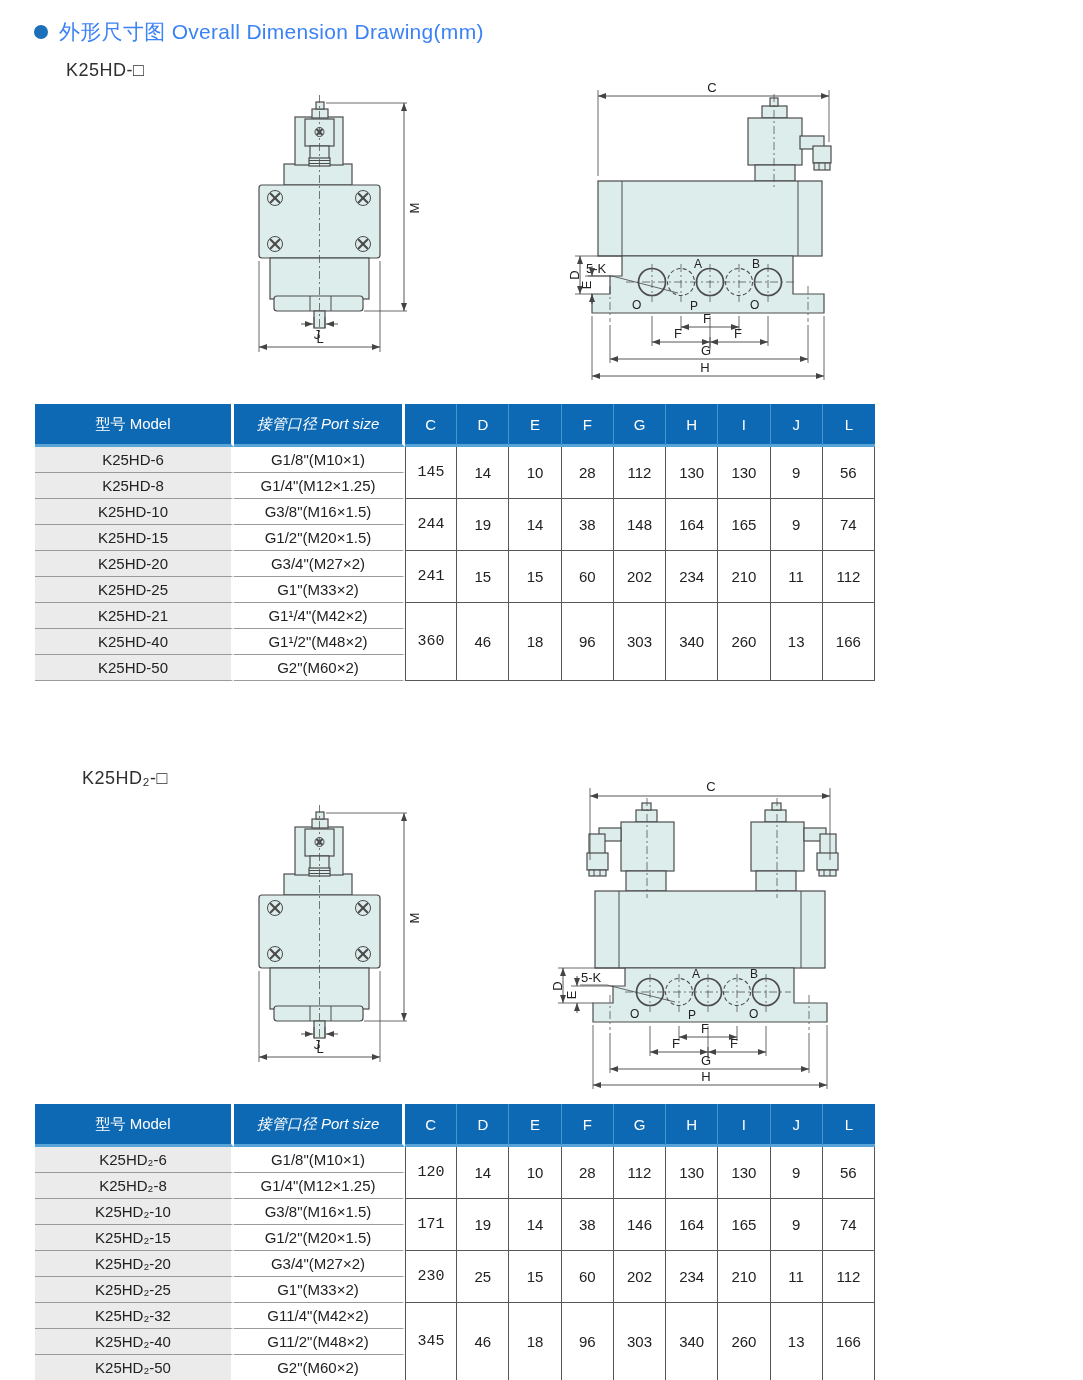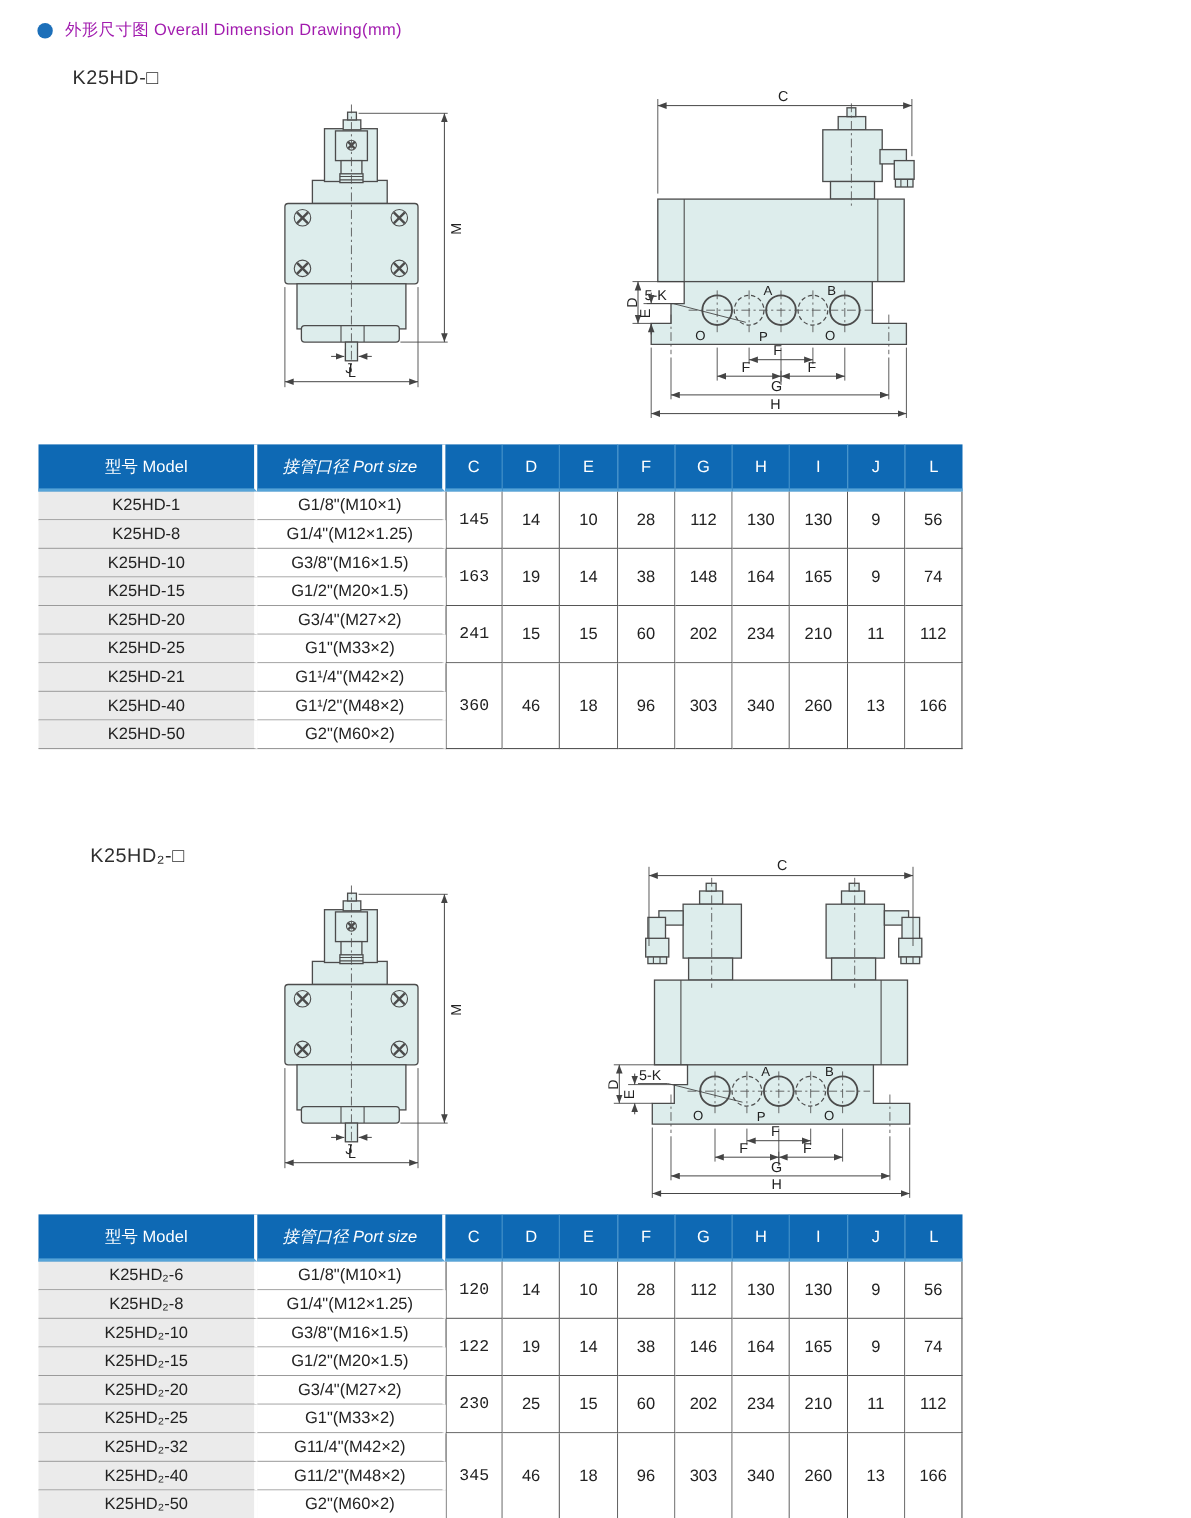--- a/index.html
+++ b/index.html
@@ -1,19 +1,19 @@
 <!DOCTYPE html>
 <html><head>
 <meta charset="utf-8">
 <style>
   html,body{margin:0;padding:0;background:#fff;}
   .page{position:relative;width:1083px;height:1380px;background:#fff;overflow:hidden;
         font-family:"Liberation Sans","DejaVu Sans",sans-serif;color:#333;}
   .sec-title{position:absolute;display:flex;align-items:center;gap:11px;
-             font-size:15px;color:#a21caf;letter-spacing:.3px;}
+             font-size:21px;color:#3b82f6;letter-spacing:.3px;}
   .bullet{width:14px;height:14px;border-radius:50%;background:#1c6fb9;flex:0 0 auto;}
   .model-label{position:absolute;font-size:18px;color:#2f2f2f;letter-spacing:.5px;}
   .drawing{position:absolute;}
 
   
   table.dim{position:absolute;left:35px;border-collapse:separate;border-spacing:0;
             width:840px;table-layout:fixed;font-size:15px;color:#222;text-align:center;}
   table.dim th{background:#0e69b4;color:#fff;font-weight:normal;height:40px;
                border-bottom:3px solid #56a4d8;padding:0;}
   table.dim th.h-model{width:196px;border-right:3px solid #fff;}
@@ -224,40 +224,40 @@
           <th class="h-num">F</th>
           <th class="h-num">G</th>
           <th class="h-num">H</th>
           <th class="h-num">I</th>
           <th class="h-num">J</th>
           <th class="h-num">L</th>
         </tr>
       </thead>
       <tbody>
         <tr>
-          <td class="c-model">K25HD-1</td>
+          <td class="c-model">K25HD-6</td>
           <td class="c-port">G1/8"(M10×1)</td>
           <td rowspan="2" class="c-num c-first">145</td>
           <td rowspan="2" class="c-num">14</td>
           <td rowspan="2" class="c-num">10</td>
           <td rowspan="2" class="c-num">28</td>
           <td rowspan="2" class="c-num">112</td>
           <td rowspan="2" class="c-num">130</td>
           <td rowspan="2" class="c-num">130</td>
           <td rowspan="2" class="c-num">9</td>
           <td rowspan="2" class="c-num">56</td>
         </tr>
         <tr>
           <td class="c-model">K25HD-8</td>
           <td class="c-port">G1/4"(M12×1.25)</td>
         </tr>
         <tr>
           <td class="c-model">K25HD-10</td>
           <td class="c-port">G3/8"(M16×1.5)</td>
-          <td rowspan="2" class="c-num c-first">163</td>
+          <td rowspan="2" class="c-num c-first">244</td>
           <td rowspan="2" class="c-num">19</td>
           <td rowspan="2" class="c-num">14</td>
           <td rowspan="2" class="c-num">38</td>
           <td rowspan="2" class="c-num">148</td>
           <td rowspan="2" class="c-num">164</td>
           <td rowspan="2" class="c-num">165</td>
           <td rowspan="2" class="c-num">9</td>
           <td rowspan="2" class="c-num">74</td>
         </tr>
         <tr>
@@ -445,21 +445,21 @@
           <td rowspan="2" class="c-num">9</td>
           <td rowspan="2" class="c-num">56</td>
         </tr>
         <tr>
           <td class="c-model">K25HD₂-8</td>
           <td class="c-port">G1/4"(M12×1.25)</td>
         </tr>
         <tr>
           <td class="c-model">K25HD₂-10</td>
           <td class="c-port">G3/8"(M16×1.5)</td>
-          <td rowspan="2" class="c-num c-first">122</td>
+          <td rowspan="2" class="c-num c-first">171</td>
           <td rowspan="2" class="c-num">19</td>
           <td rowspan="2" class="c-num">14</td>
           <td rowspan="2" class="c-num">38</td>
           <td rowspan="2" class="c-num">146</td>
           <td rowspan="2" class="c-num">164</td>
           <td rowspan="2" class="c-num">165</td>
           <td rowspan="2" class="c-num">9</td>
           <td rowspan="2" class="c-num">74</td>
         </tr>
         <tr>

